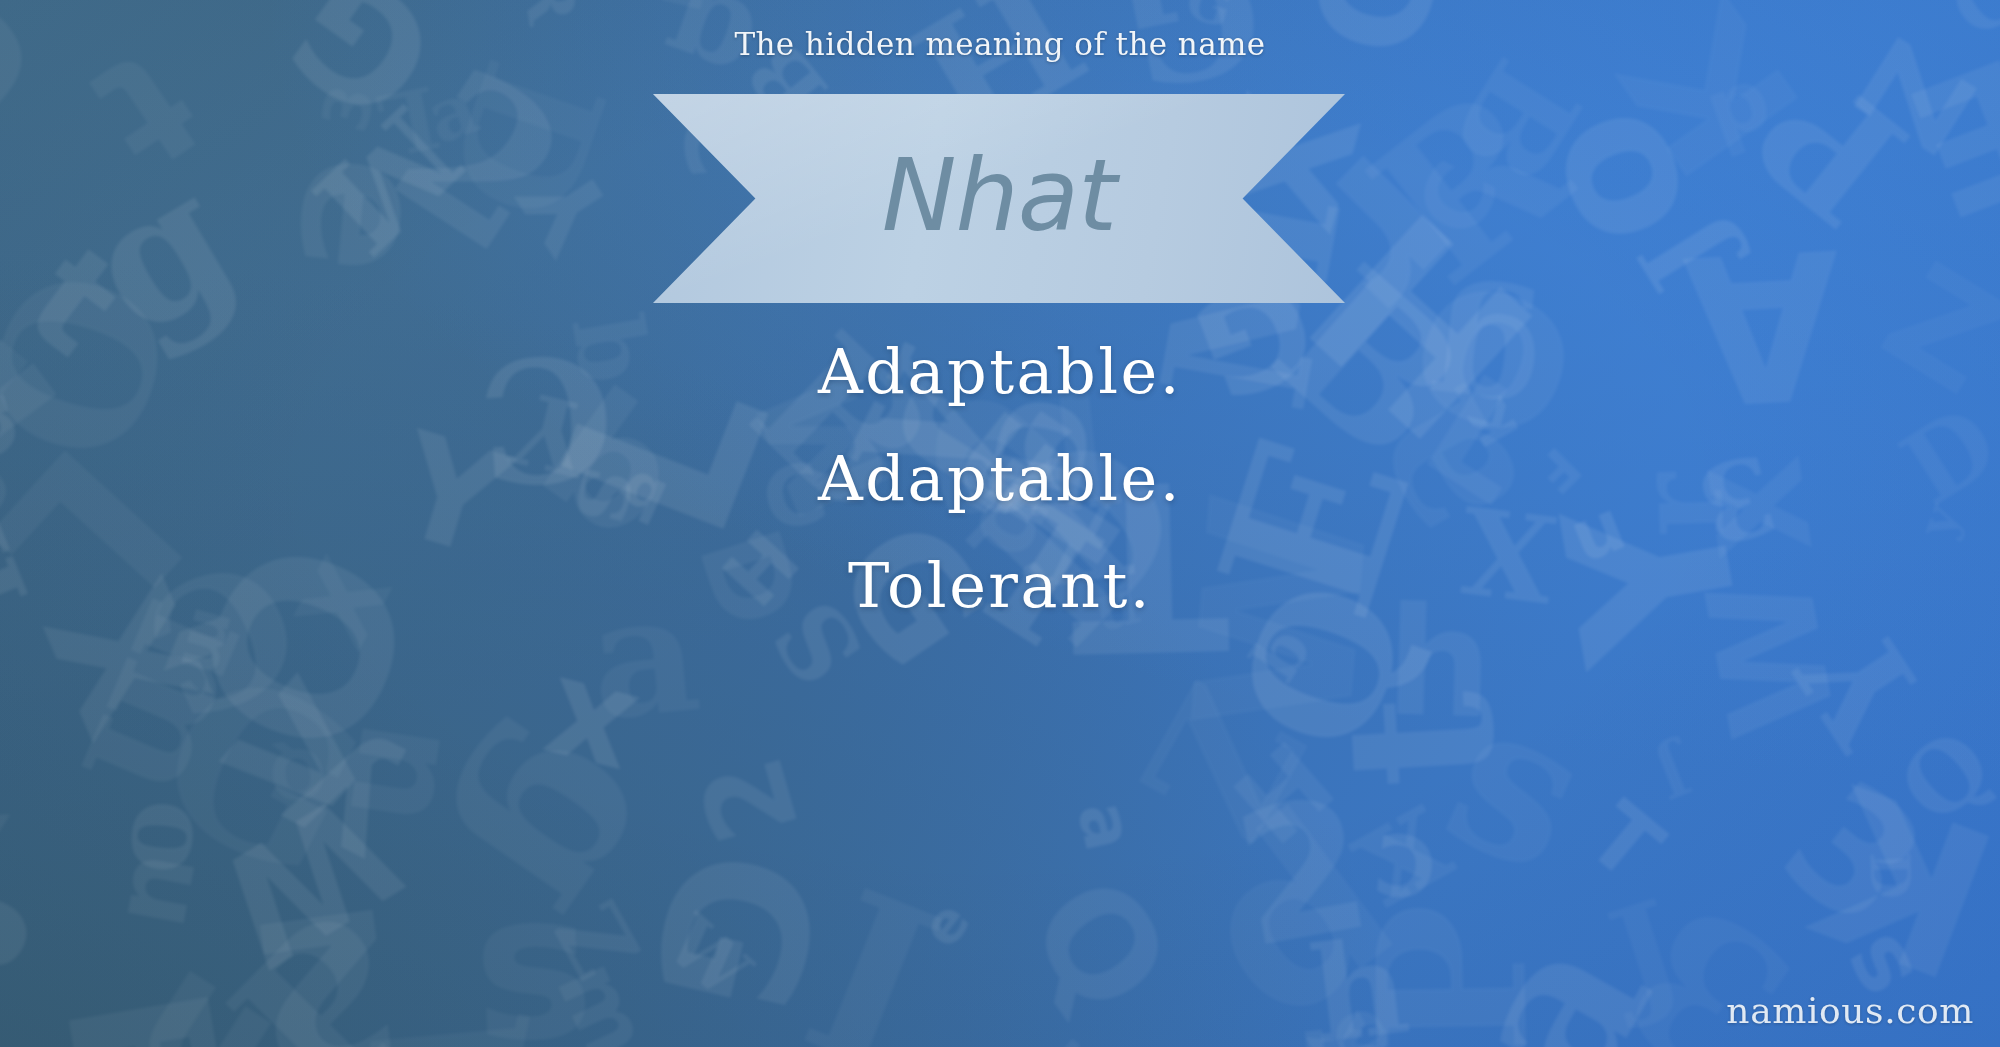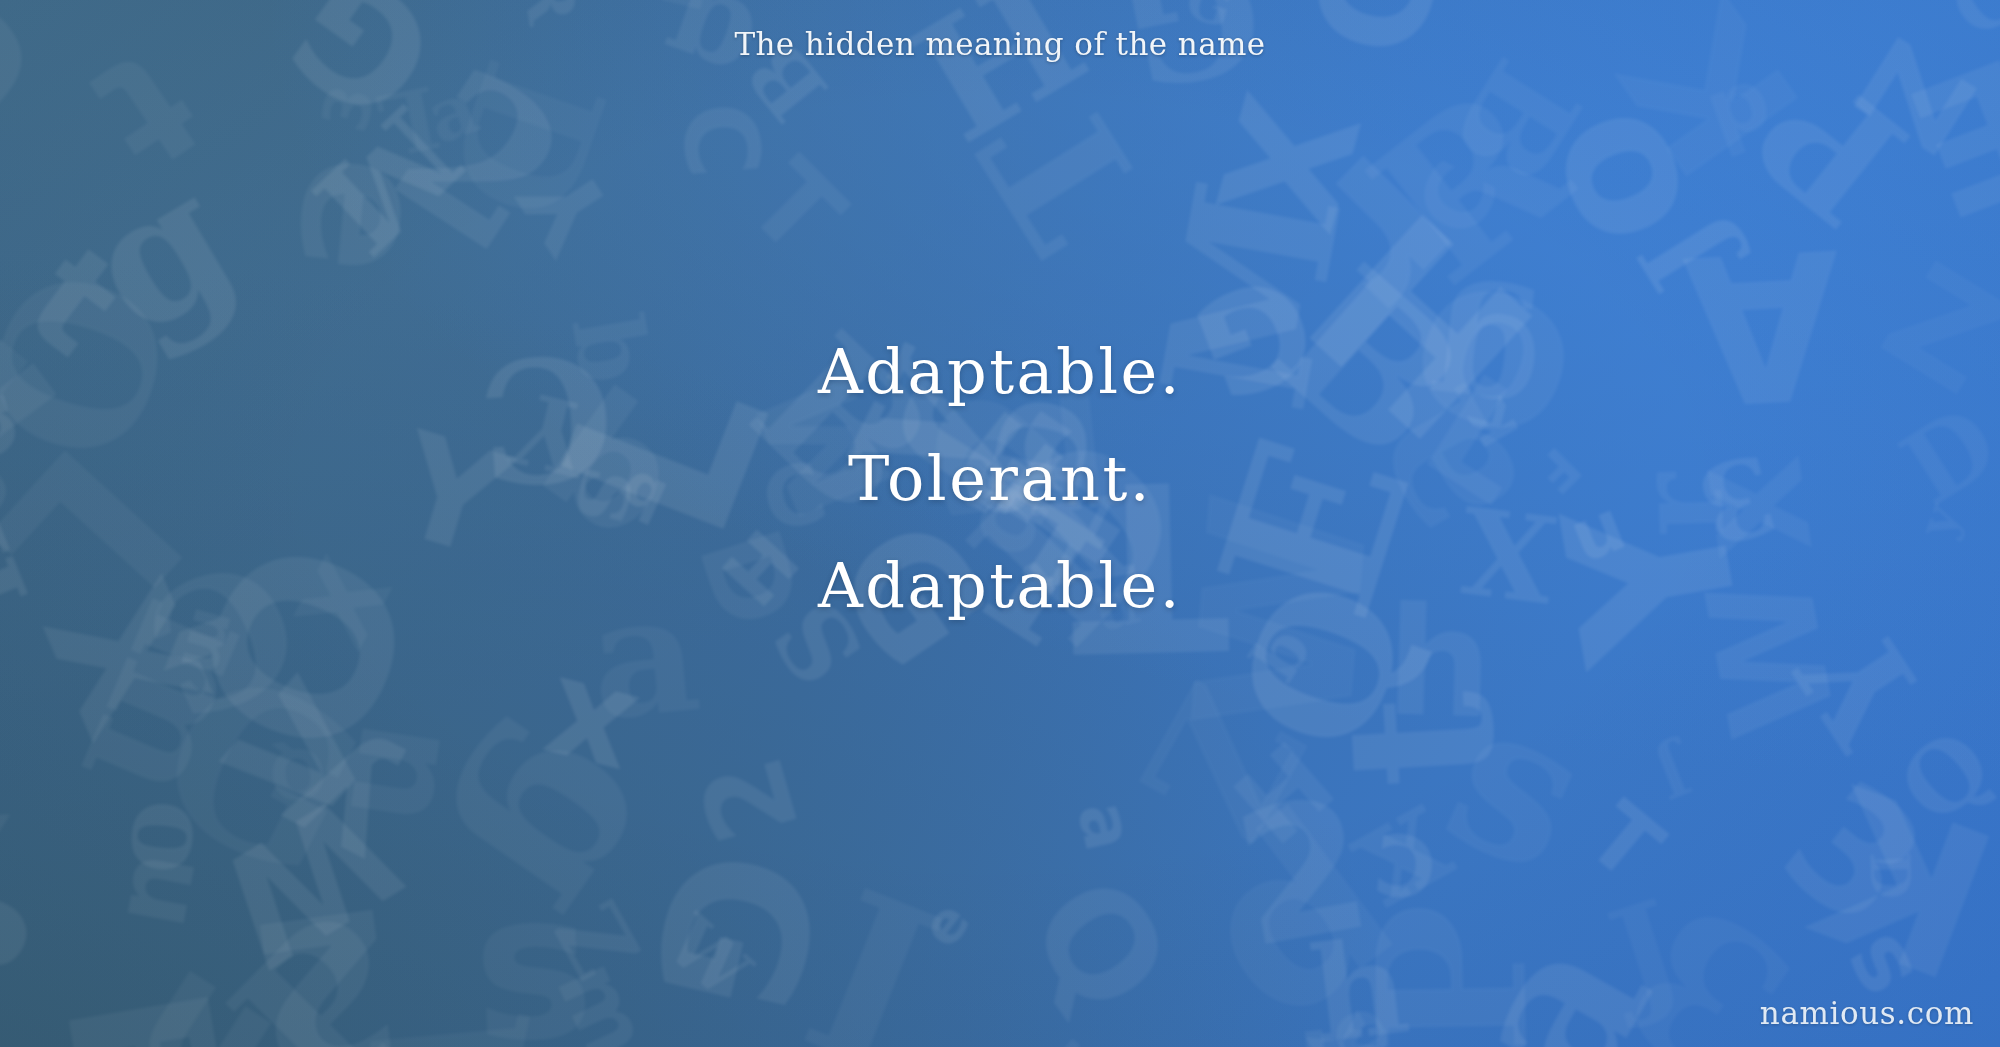--- a/index.html
+++ b/index.html
@@ -113,21 +113,21 @@
     color:#ffffff;
     text-shadow:0 2px 5px rgba(20,44,72,0.30);
     white-space:nowrap;
   }
 
   
   .watermark {
     position:absolute;
     right:26px; bottom:16px;
     font-family:"DejaVu Serif", serif;
-    font-size:31px;
+    font-size:36px;
     letter-spacing:0.6px;
     color:#e7eef6;
     opacity:0.96;
     text-shadow:0 1px 3px rgba(20,44,72,0.35);
     white-space:nowrap;
   }
 </style>
 </head>
 <body>
 
@@ -296,22 +296,27 @@
       <span style="font-size: 67.0412px; left: 17.3881%; top: 68.3832%; transform: rotate(170.896deg); opacity: 0.033; font-family: &quot;DejaVu Sans&quot;, sans-serif;">Q</span>
       <span style="font-size: 99.2952px; left: 90.5048%; top: 40.0055%; transform: rotate(327.675deg); opacity: 0.045; font-family: &quot;DejaVu Serif&quot;, serif;">D</span>
       <span style="font-size: 103.358px; left: 29.0793%; top: 18.6145%; transform: rotate(236.753deg); opacity: 0.061; font-family: &quot;DejaVu Sans&quot;, sans-serif;">Y</span>
       <span style="font-size: 216.897px; left: 75.7647%; top: 45.4517%; transform: rotate(260.079deg); opacity: 0.076; font-family: &quot;DejaVu Sans&quot;, sans-serif;">Y</span>
       <span style="font-size: 127.858px; left: 77.438%; top: 81.0806%; transform: rotate(342.113deg); opacity: 0.035; font-family: &quot;DejaVu Serif&quot;, serif;">J</span>
     </div>
   <div class="bg-vignette"></div>
 
   <div class="title">The hidden meaning of the name</div>
 
+  <div class="banner-wrap">
+    <div class="banner"></div>
+    <div class="banner-sheen"></div>
+    <div class="banner-name">Nhat</div>
+  </div>
 
   <div class="traits">
     <div class="trait">Adaptable.</div>
+    <div class="trait">Adaptable.</div>
     <div class="trait">Tolerant.</div>
-    <div class="trait">Adaptable.</div>
   </div>
 
   <div class="watermark">namious.com</div>
 
 </div>
 
 </body></html>

